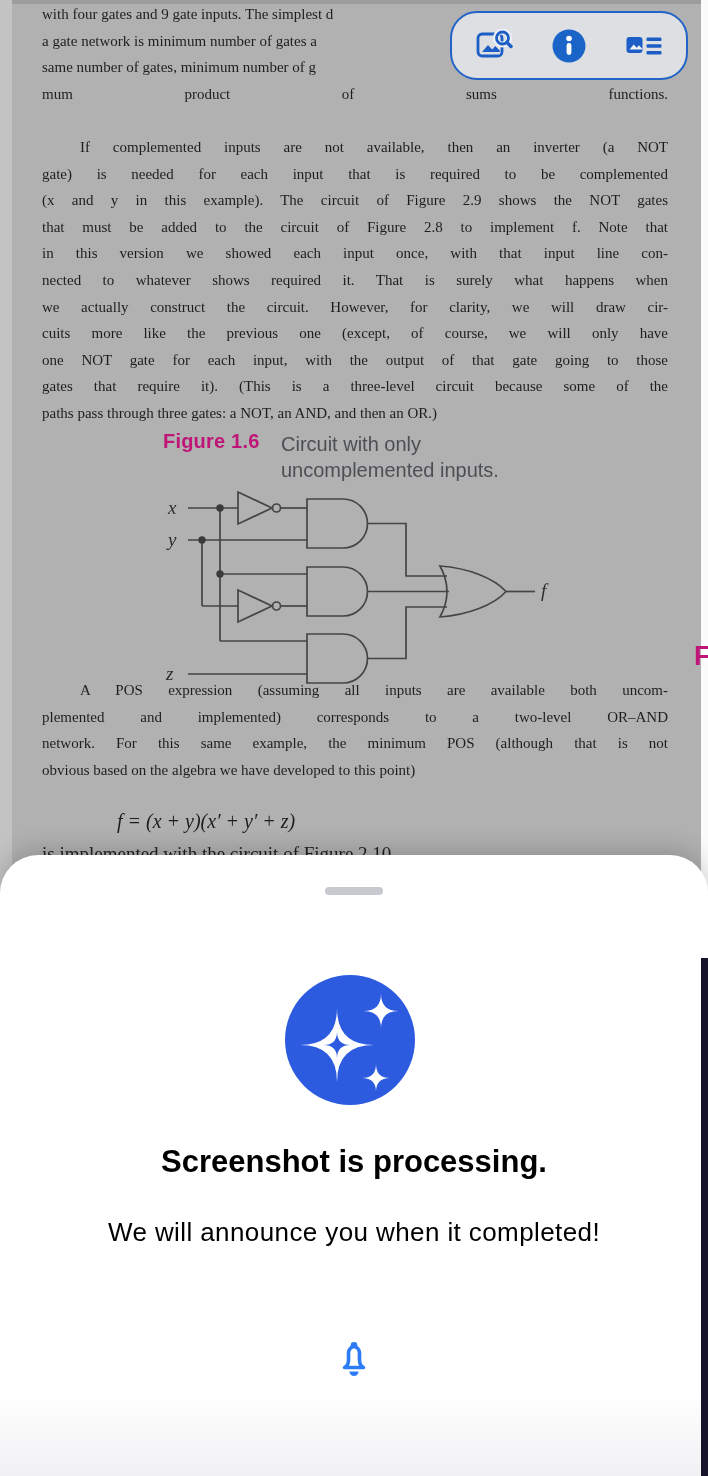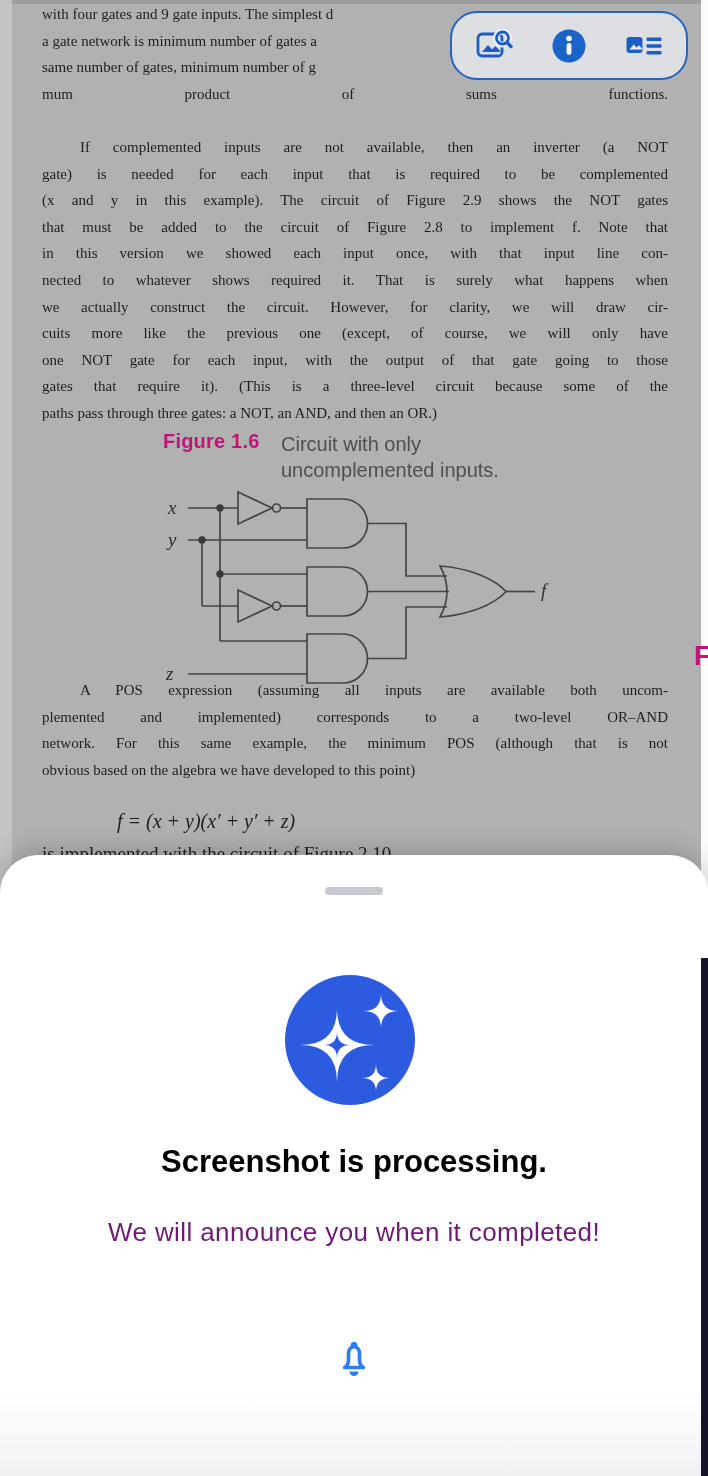--- a/index.html
+++ b/index.html
@@ -49,21 +49,21 @@
   .sheet { position:absolute; left:0; top:855px; width:708px; height:621px; background:#fff;
     border-radius:38px 38px 0 0; box-shadow:0 -6px 24px rgba(0,0,0,.18); }
   .sheet-fade { position:absolute; left:0; bottom:0; width:100%; height:85px;
     background:linear-gradient(#ffffff, #f1f1f4); border:0; }
   .handle { position:absolute; left:325px; top:32px; width:58px; height:8px; border-radius:4px;
     background:#c6c9cf; cursor:grab; }
   .sparkle-wrap { position:absolute; left:284px; top:974px; width:132px; height:132px; }
   .sheet-title { position:absolute; left:0; top:1144px; width:708px; text-align:center;
     font-size:31px; font-weight:bold; color:#000000; }
   .sheet-subtitle { position:absolute; left:0; top:1217px; width:708px; text-align:center;
-    font-size:26px; color:#701a75; letter-spacing:.4px; }
+    font-size:26px; color:#000000; letter-spacing:.4px; }
   .bell-wrap { position:absolute; left:330px; top:1334px; width:48px; height:48px; cursor:pointer; }
 </style>
 </head>
 <body>
 
 <div class="screen">
 
   <div class="page">
     <div class="page-top-edge"></div>
     <div class="page-left-edge"></div>

